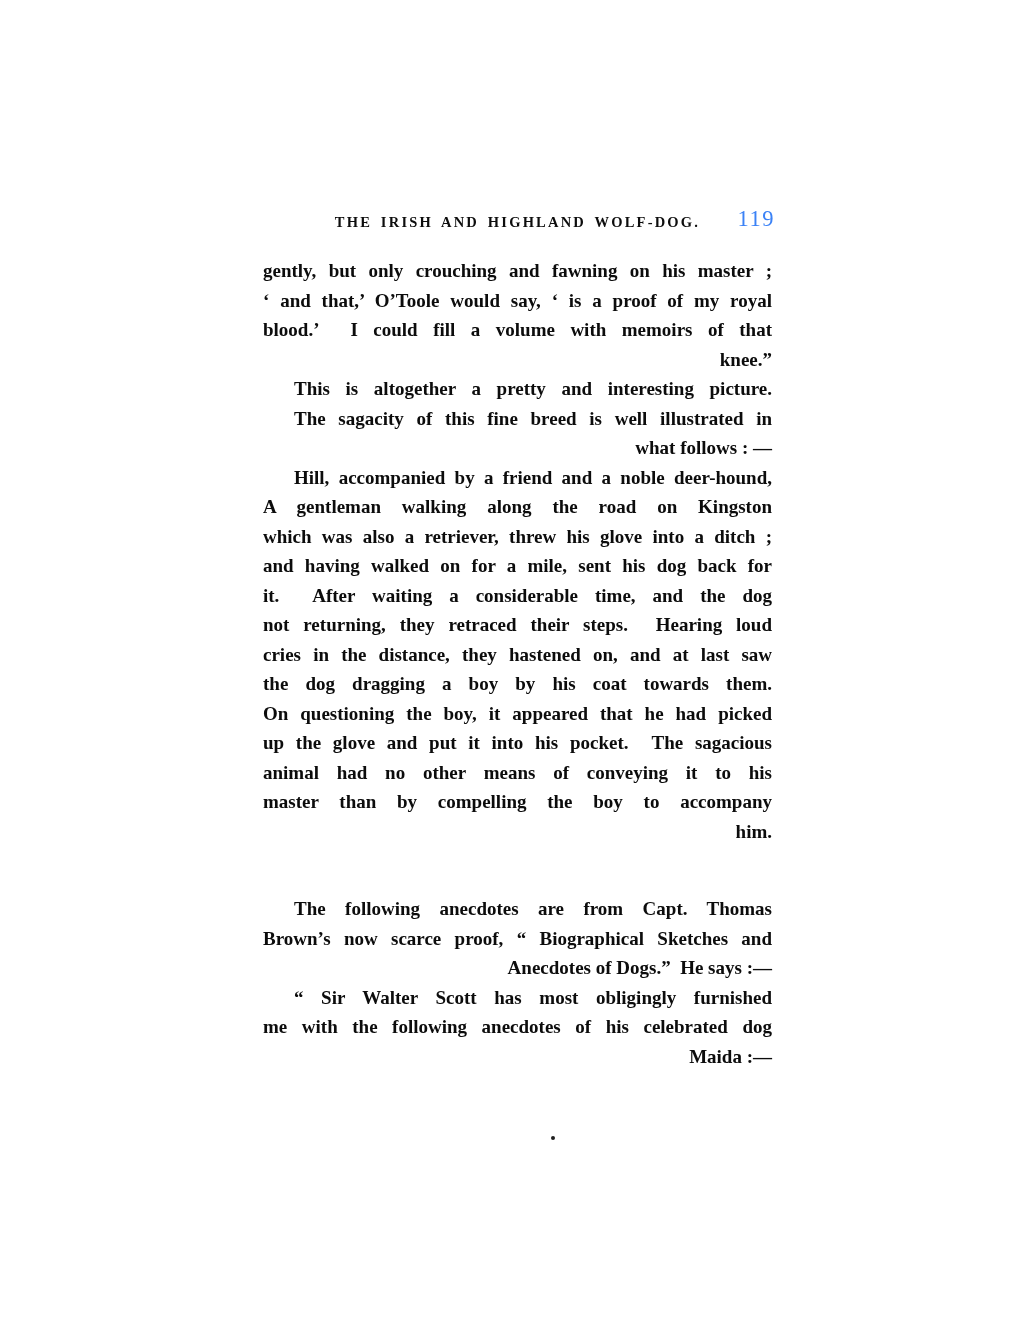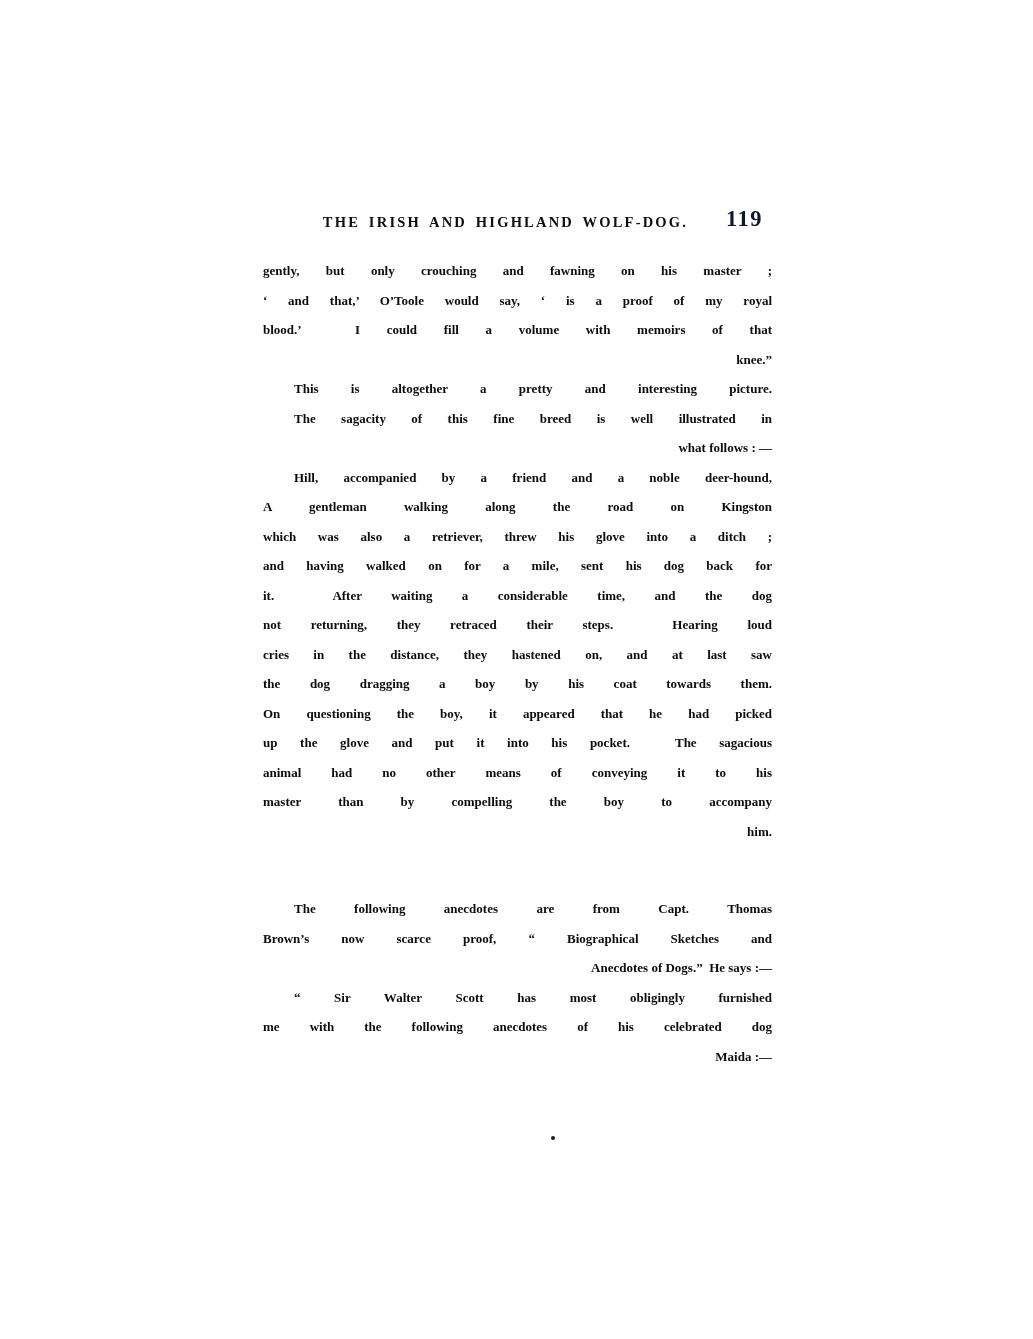--- a/index.html
+++ b/index.html
@@ -10,48 +10,48 @@
   .page {
     position: relative;
     width: 1033px;
     height: 1339px;
     background: #ffffff;
     overflow: hidden;
     font-family: "Liberation Serif", serif;
   }
   .running-header {
     position: absolute;
-    left: 251px;
+    left: 263px;
     top: 213px;
     width: 509px;
     text-align: center;
     white-space: nowrap;
   }
   .header-title {
     font-size: 14.5px;
     font-weight: bold;
     letter-spacing: 2.2px;
     word-spacing: 3px;
     color: #0d0d0d;
   }
   .page-number {
     position: absolute;
     right: -3px;
     top: -7px;
     font-size: 22.5px;
-    font-weight: bold;
+    font-weight: normal;
     letter-spacing: 1.5px;
-    color: #0f172a;
+    color: #3b82f6;
   }
   .text-column {
     position: absolute;
     left: 263px;
     top: 256px;
     width: 509px;
-    font-size: 13px;
+    font-size: 19px;
     font-weight: bold;
     line-height: 29.5px;
     color: #0c0c0c;
     hyphens: none;
   }
   .para { margin: 0; }
   .para.indent .line:first-child { text-indent: 31px; }
   .para.spaced { margin-top: 48px; }
   .line {
     text-align: right;

